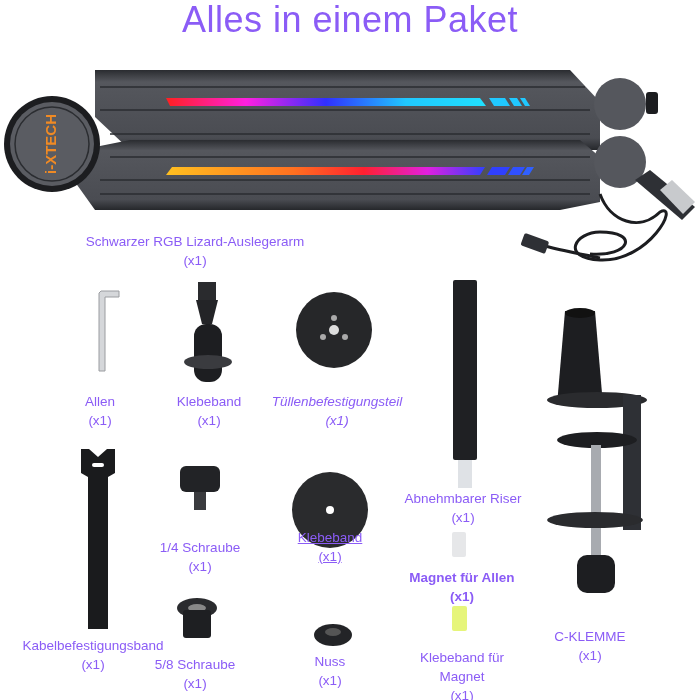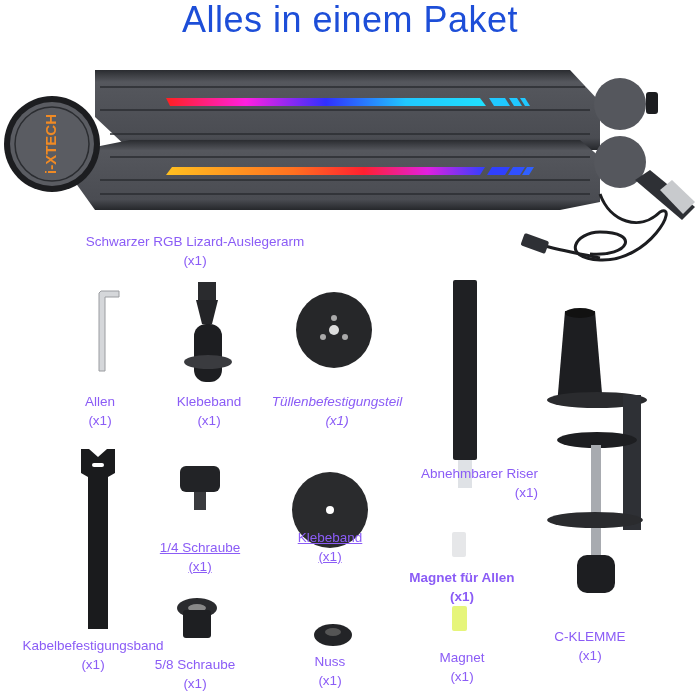--- a/index.html
+++ b/index.html
@@ -1,18 +1,18 @@
 <!DOCTYPE html>
 <html><head>
 <meta charset="utf-8">
 <style>
   html,body{margin:0;padding:0;background:#fff;}
   body{width:700px;height:700px;position:relative;overflow:hidden;font-family:"Liberation Sans","DejaVu Sans",sans-serif;color:#1a1a1a;}
   .abs{position:absolute;}
-  .title{left:0;top:0;width:700px;text-align:center;font-size:36px;font-weight:300;letter-spacing:0.5px;line-height:40px;color:#1d4ed8;}
+  .title{left:0;top:0;width:700px;text-align:center;font-size:36px;font-weight:300;letter-spacing:0.5px;line-height:40px;color:#8b5cf6;}
   .label{text-align:center;font-size:13.5px;line-height:19px;color:#8b5cf6;white-space:nowrap;}
   .label span{display:block;}
   svg{display:block;}
 </style>
 </head>
 <body>
 
 <div class="abs title">Alles in einem Paket</div>
 
 <div class="abs" style="left:0;top:62px;width:700px;height:200px;">
@@ -117,21 +117,21 @@
   <span>Tüllenbefestigungsteil</span>
   <span>(x1)</span>
 </div>
 
 <div class="abs" style="left:450px;top:280px;">
 <svg width="30" height="210">
   <rect x="3" y="0" width="24" height="180" rx="2" fill="#1f2023"></rect>
   <rect x="8" y="180" width="14" height="28" fill="#dfe2e6"></rect>
 </svg>
 </div>
-<div class="abs label" style="left:388px;top:464px;width:150px;text-align:right;">
+<div class="abs label" style="left:388px;top:489px;width:150px;">
   <span>Abnehmbarer Riser</span>
   <span>(x1)</span>
 </div>
 
 <div class="abs" style="left:545px;top:305px;">
 <svg width="120" height="300">
   <polygon points="20,6 50,6 58,100 12,100" fill="#1d1e21"></polygon>
   <ellipse cx="35" cy="8" rx="15" ry="5" fill="#111"></ellipse>
   <ellipse cx="52" cy="95" rx="50" ry="8" fill="#2a2b2e"></ellipse>
   <rect x="78" y="90" width="18" height="135" fill="#2e3035"></rect>
@@ -156,21 +156,21 @@
   <span>Kabelbefestigungsband</span>
   <span>(x1)</span>
 </div>
 
 <div class="abs" style="left:175px;top:462px;">
 <svg width="50" height="60">
   <rect x="5" y="4" width="40" height="26" rx="6" fill="#222326"></rect>
   <rect x="19" y="30" width="12" height="18" fill="#3a3b3e"></rect>
 </svg>
 </div>
-<div class="abs label" style="left:150px;top:538px;width:100px;text-decoration:underline;">
+<div class="abs label" style="left:150px;top:538px;width:100px;">
   <span>1/4 Schraube</span>
   <span>(x1)</span>
 </div>
 
 <div class="abs" style="left:290px;top:470px;">
 <svg width="80" height="80">
   <circle cx="40" cy="40" r="38" fill="#2a2b2d"></circle>
   <circle cx="40" cy="40" r="4" fill="#fff"></circle>
 </svg>
 </div>
@@ -180,20 +180,21 @@
 </div>
 
 <div class="abs" style="left:452px;top:532px;width:16px;width:14px;height:25px;background:#e6e7e9;border-radius:2px;"></div>
 <div class="abs label" style="left:392px;top:568px;width:140px;font-weight:bold;">
   <span>Magnet für Allen</span>
   <span>(x1)</span>
 </div>
 
 <div class="abs" style="left:452px;top:606px;width:15px;height:25px;background:#e6f57a;border-radius:2px;"></div>
 <div class="abs label" style="left:392px;top:648px;width:140px;">
+  <span>Klebeband für</span>
   <span>Magnet</span>
   <span>(x1)</span>
 </div>
 
 <div class="abs" style="left:175px;top:596px;">
 <svg width="45" height="50">
   <ellipse cx="22" cy="12" rx="20" ry="10" fill="#2a2b2e"></ellipse>
   <ellipse cx="22" cy="12" rx="9" ry="4" fill="#888"></ellipse>
   <rect x="8" y="14" width="28" height="28" rx="3" fill="#1e1f22"></rect>
 </svg>

